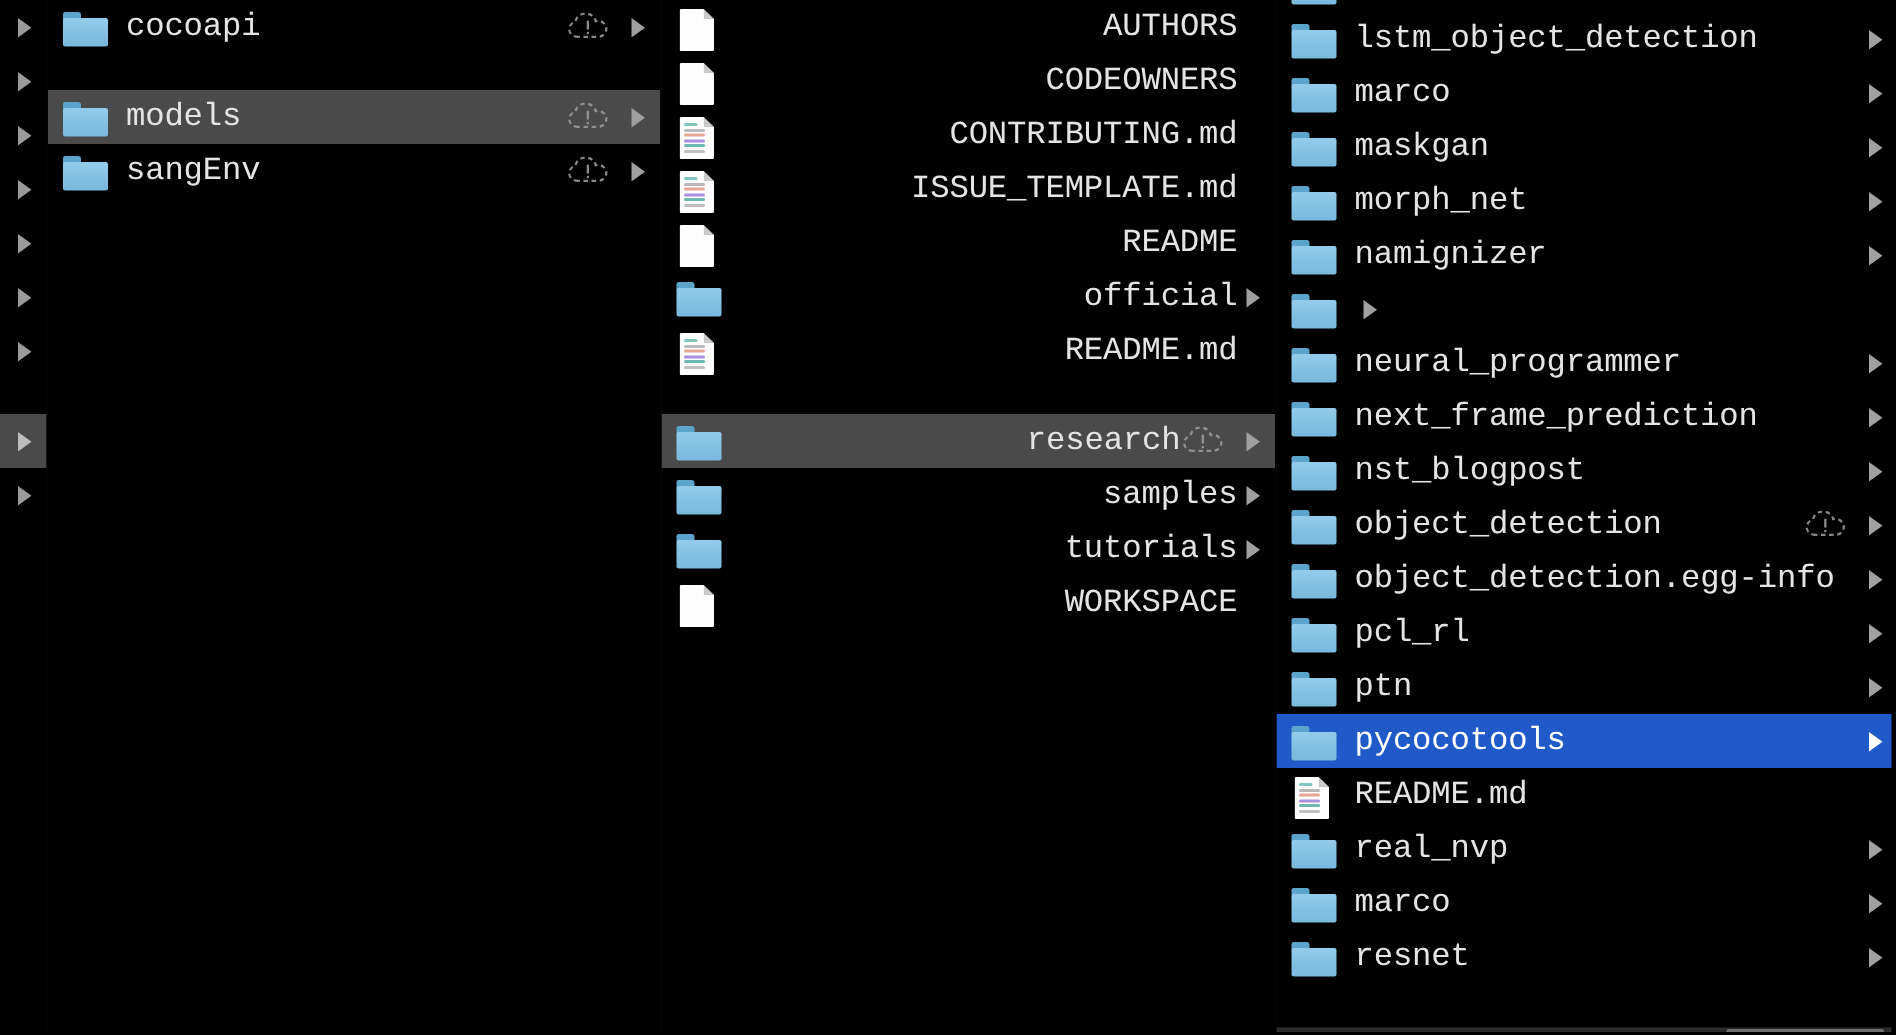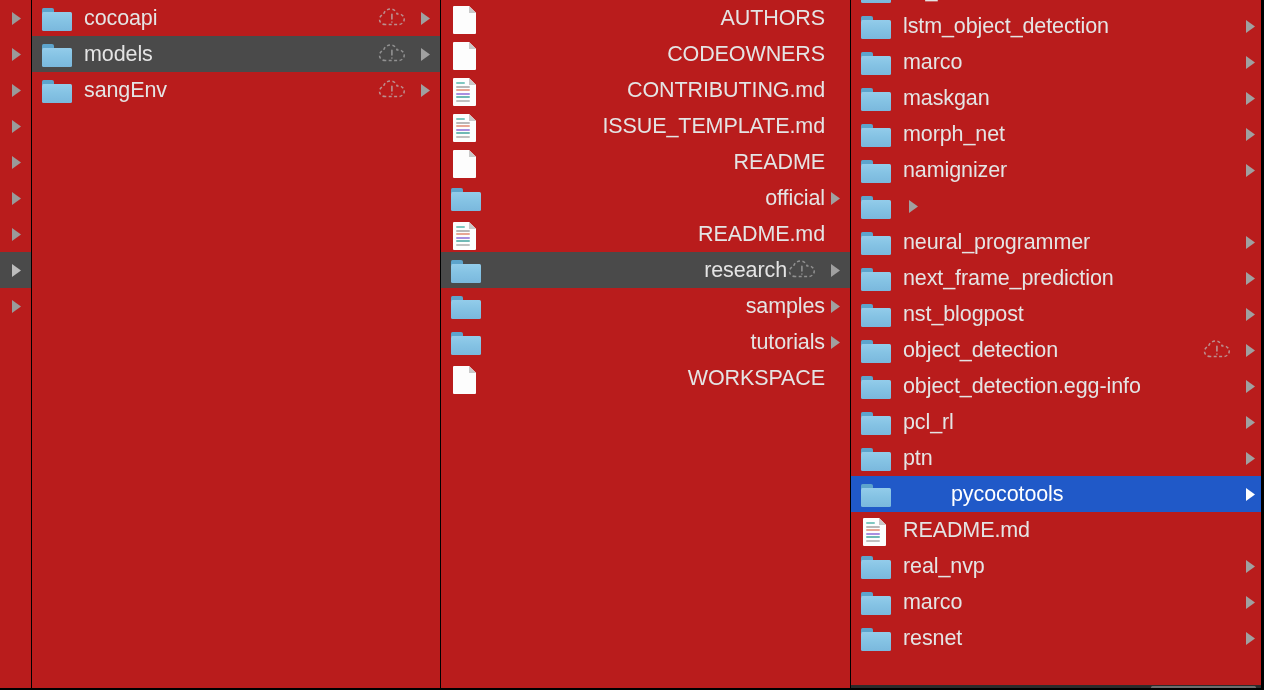--- a/index.html
+++ b/index.html
@@ -13,23 +13,24 @@
     position: relative;
     width: 1264px; height: 690px;
     display: flex;
     background: #1e1e1e;
   }
 
   
   .column {
     position: relative;
     height: 690px;
-    background: #b91c1c;
+    background: #000000;
     overflow: hidden;
     flex: 0 0 auto;
+    font-family: Liberation Mono, monospace;
   }
   .col-divider {
     flex: 0 0 1px;
     width: 1px;
     height: 690px;
     background: #000000;
   }
   .col-stub   { width: 31px; }
   .col-files  { width: 408px; }
   .col-mid    { width: 409px; text-align: right; }
@@ -37,22 +38,22 @@
 
   
   .row {
     position: relative;
     height: 36px;
     display: flex;
     align-items: center;
     padding: 0 0 0 8px;
     white-space: nowrap;
   }
-  .row.sel-active   { background: #2059c8; gap: 48px; }
-  .row.sel-inactive { background: #4a4a4a; }
+  .row.sel-active   { background: #2059c8; }
+  .row.sel-inactive { background: #4a4a4a; margin-top: 24px; }
 
   .row .label {
     font-size: 21.5px;
     line-height: 36px;
     color: #e4e4e4;
     letter-spacing: -0.1px;
     flex: 1 1 auto;
     overflow: hidden;
     text-overflow: clip;
   }

